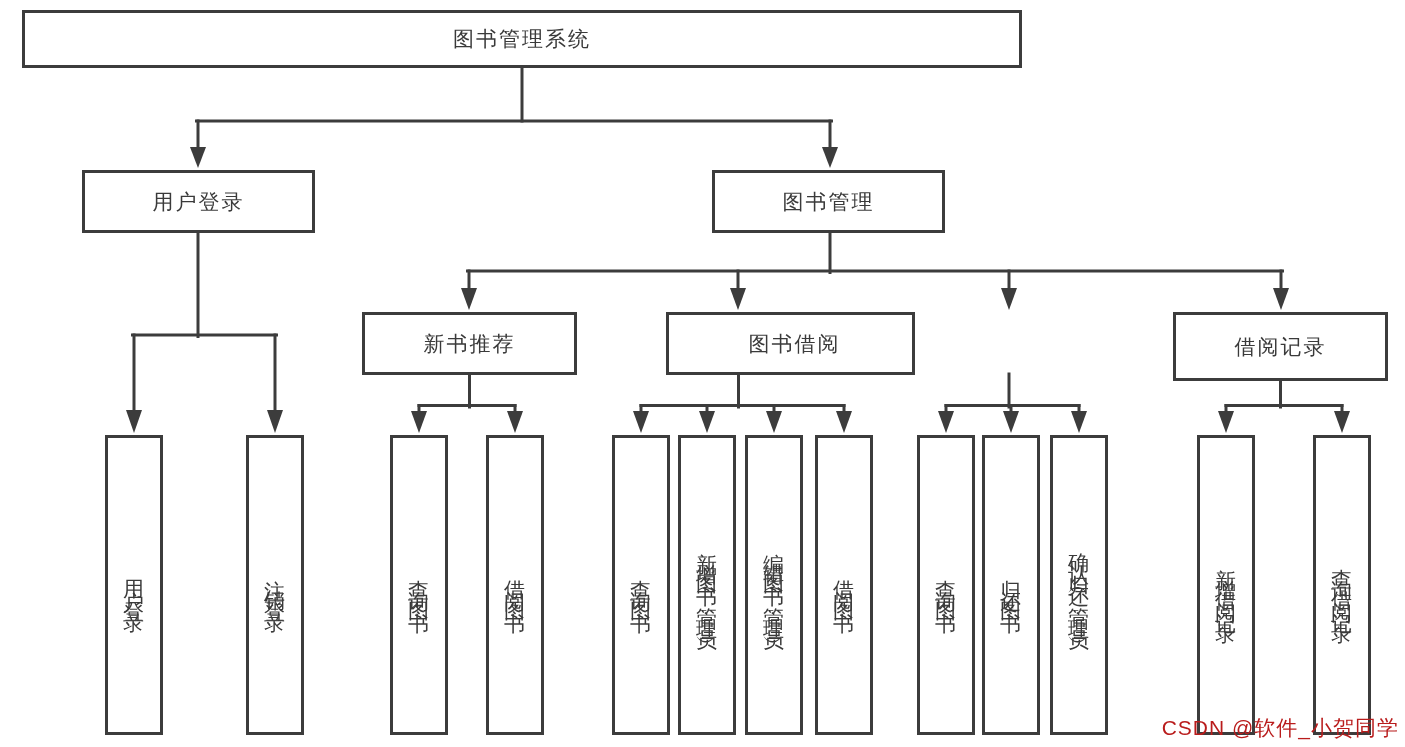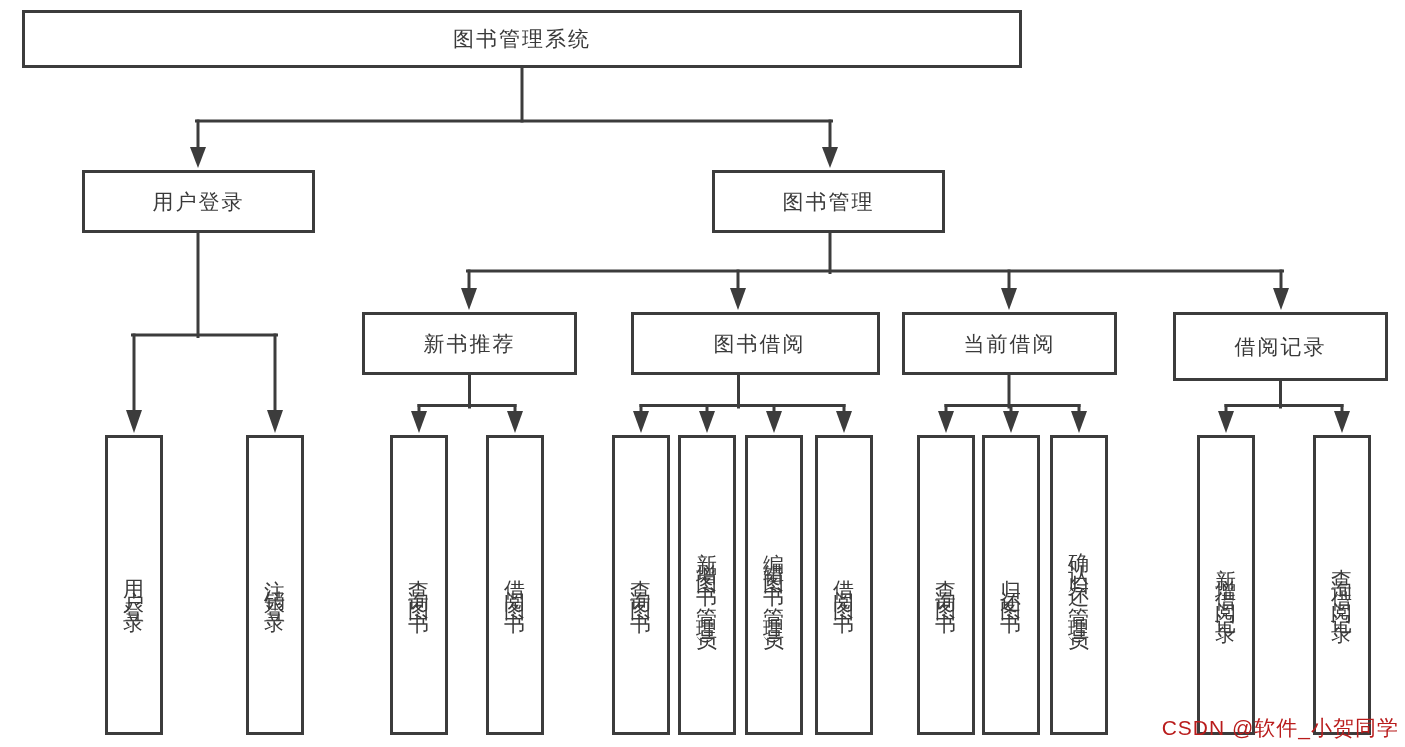--- a/index.html
+++ b/index.html
@@ -28,21 +28,21 @@
     text-orientation:mixed;
     letter-spacing:11px;
     font-size:21px;
     line-height:1;
   }
   
   #n-root{left:22px;top:10px;width:1000px;height:58px;}
   #n-l2-0{left:82px;top:170px;width:233px;height:63px;}
   #n-l2-1{left:712px;top:170px;width:233px;height:63px;}
   #n-l3-0{left:362px;top:312px;width:215px;height:63px;}
-  #n-l3-1{left:631px;top:312px;width:249px;height:63px;padding-left:8px;}
+  #n-l3-1{left:666px;top:312px;width:249px;height:63px;padding-left:8px;}
   #n-l3-2{left:902px;top:312px;width:215px;height:63px;}
   #n-l3-3{left:1173px;top:312px;width:215px;height:69px;}
   
   #leaf-0{left:105px;} #leaf-1{left:246px;}
   #leaf-2{left:390px;} #leaf-3{left:486px;}
   #leaf-4{left:612px;} #leaf-5{left:678px;} #leaf-6{left:745px;} #leaf-7{left:815px;}
   #leaf-8{left:917px;} #leaf-9{left:982px;} #leaf-10{left:1050px;}
   #leaf-11{left:1197px;} #leaf-12{left:1313px;}
   #watermark{
     position:absolute;right:6px;bottom:5px;
@@ -130,23 +130,20 @@
   <div class="node" id="n-l2-1">
     <span>图书管理</span>
   </div>
 
   <div class="node" id="n-l3-0">
     <span>新书推荐</span>
   </div>
   <div class="node" id="n-l3-1">
     <span>图书借阅</span>
   </div>
-  <div class="node" id="n-l3-2">
-    <span>当前借阅</span>
-  </div>
   <div class="node" id="n-l3-3">
     <span>借阅记录</span>
   </div>
 
   <div class="node leaf" id="leaf-0">
     <span>用户登录</span>
   </div>
   <div class="node leaf" id="leaf-1">
     <span>注销登录</span>
   </div>

